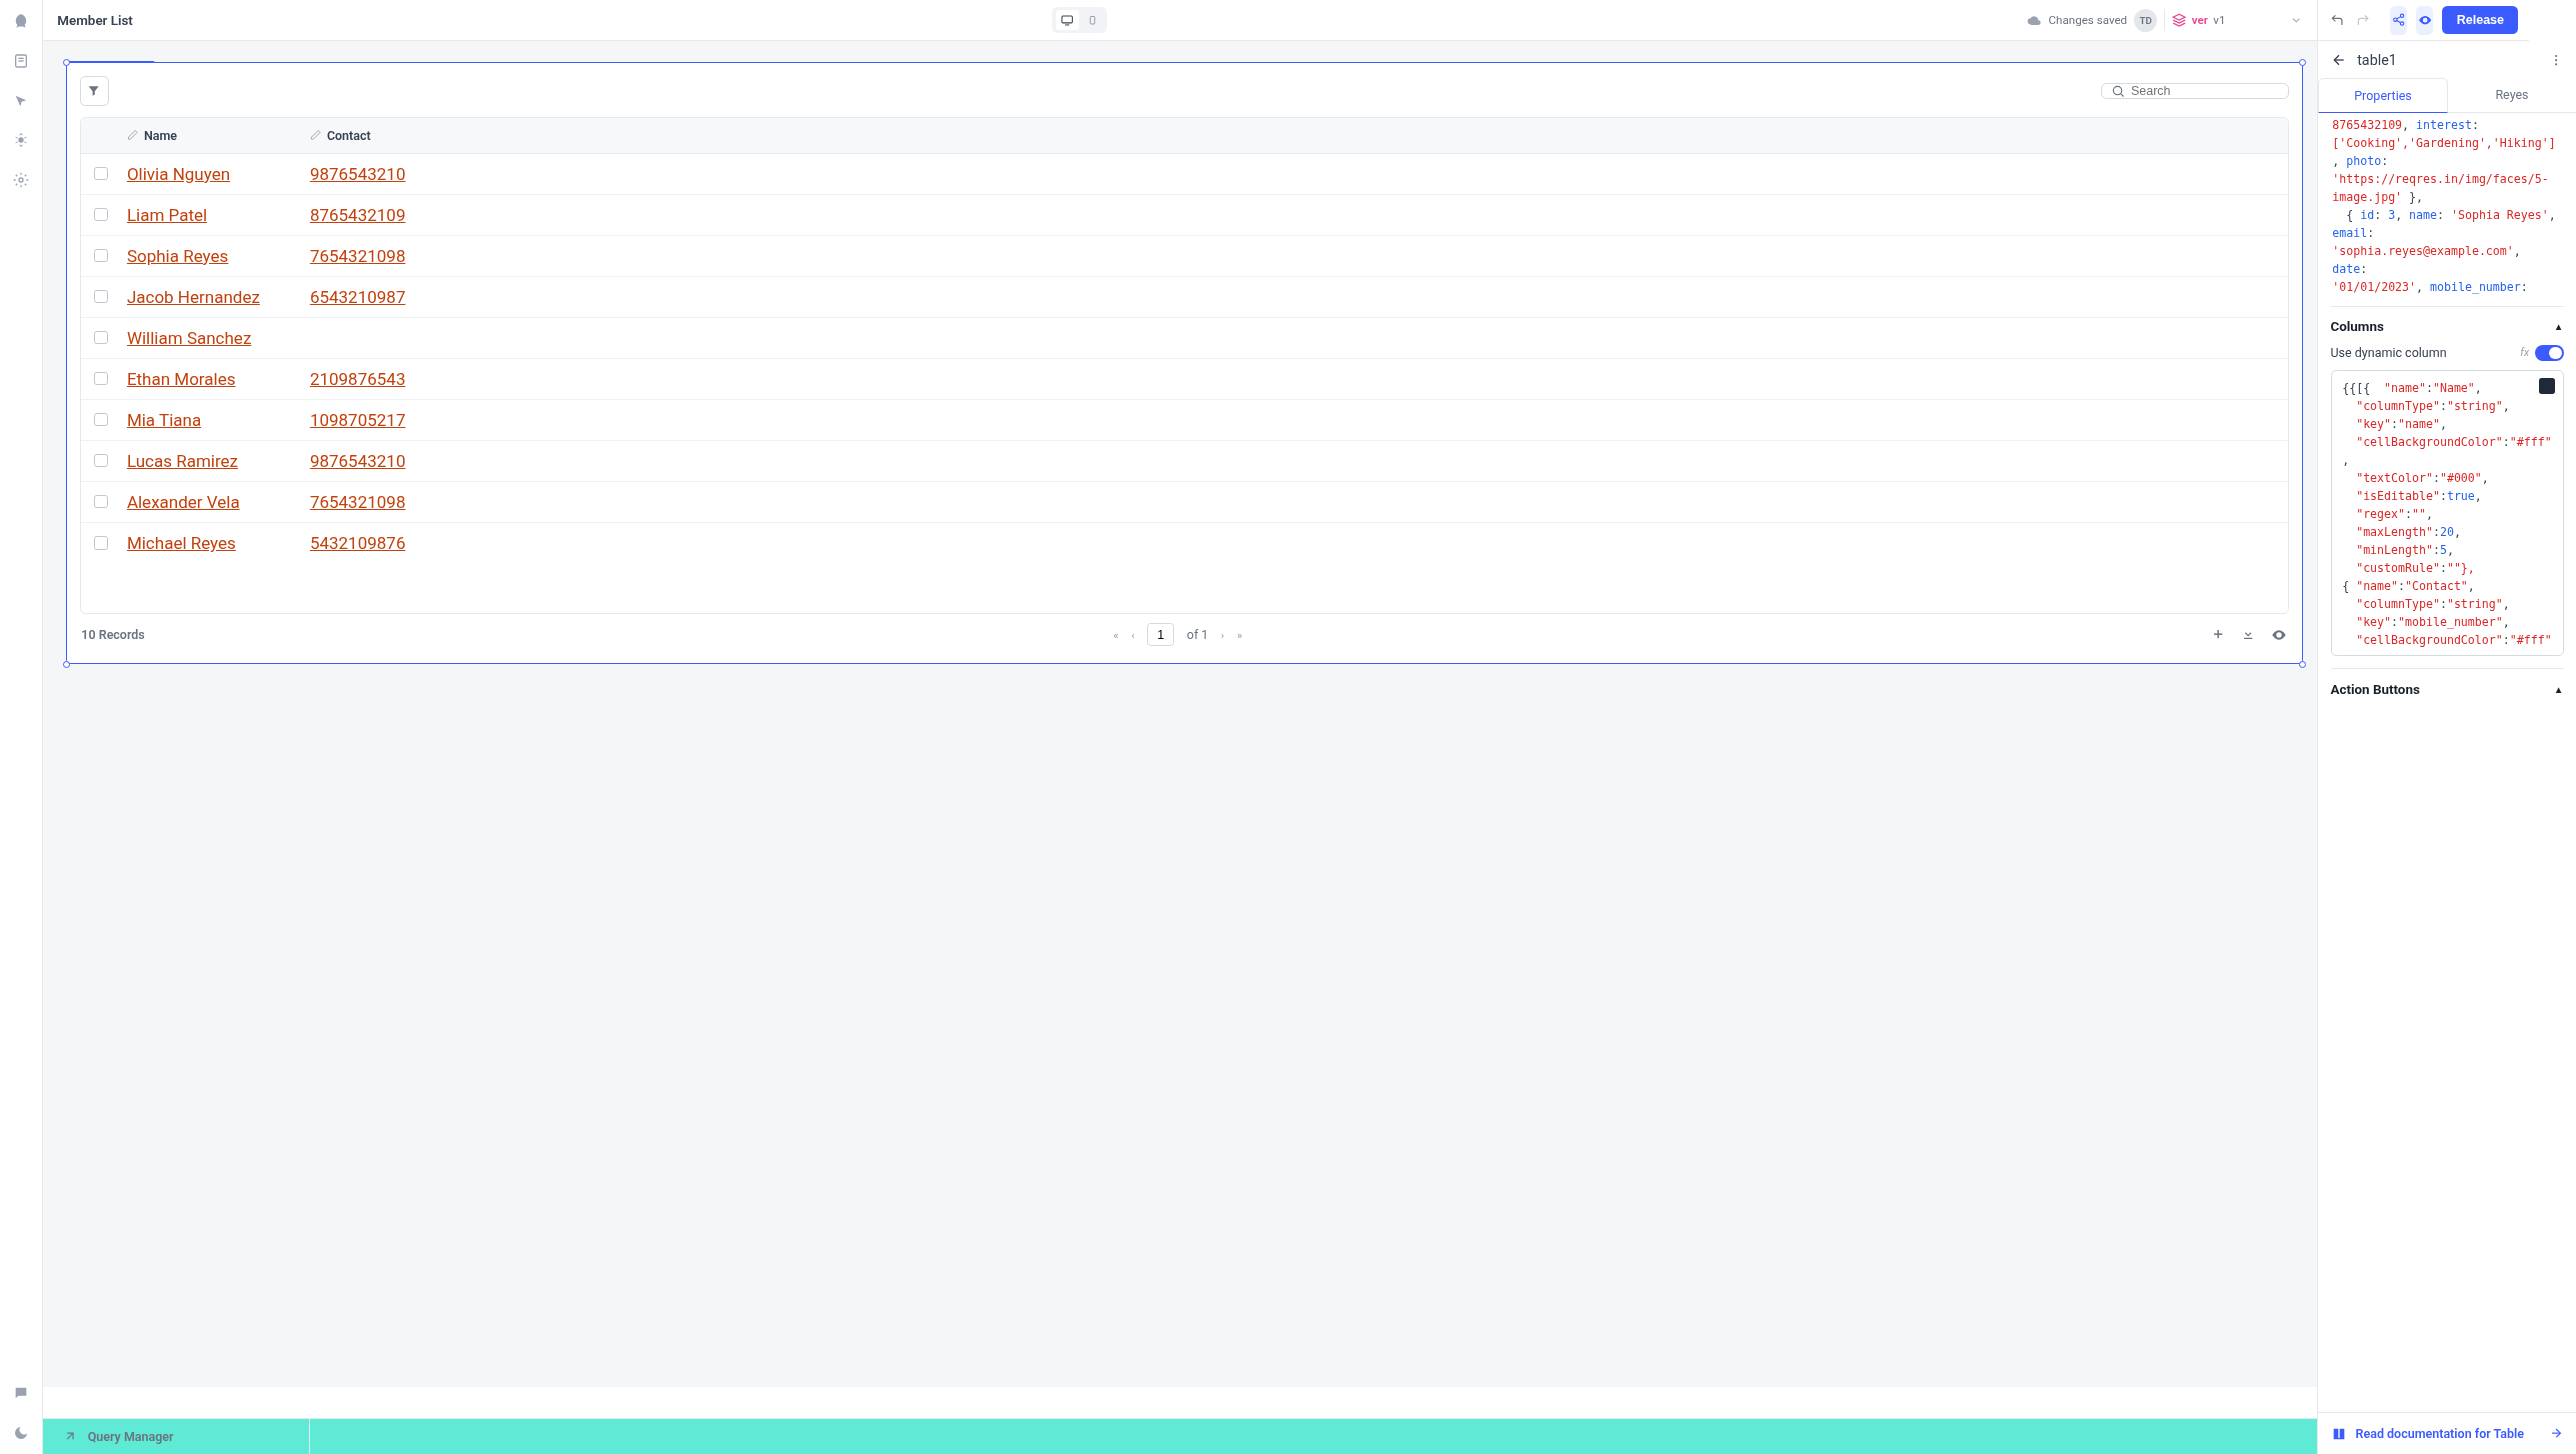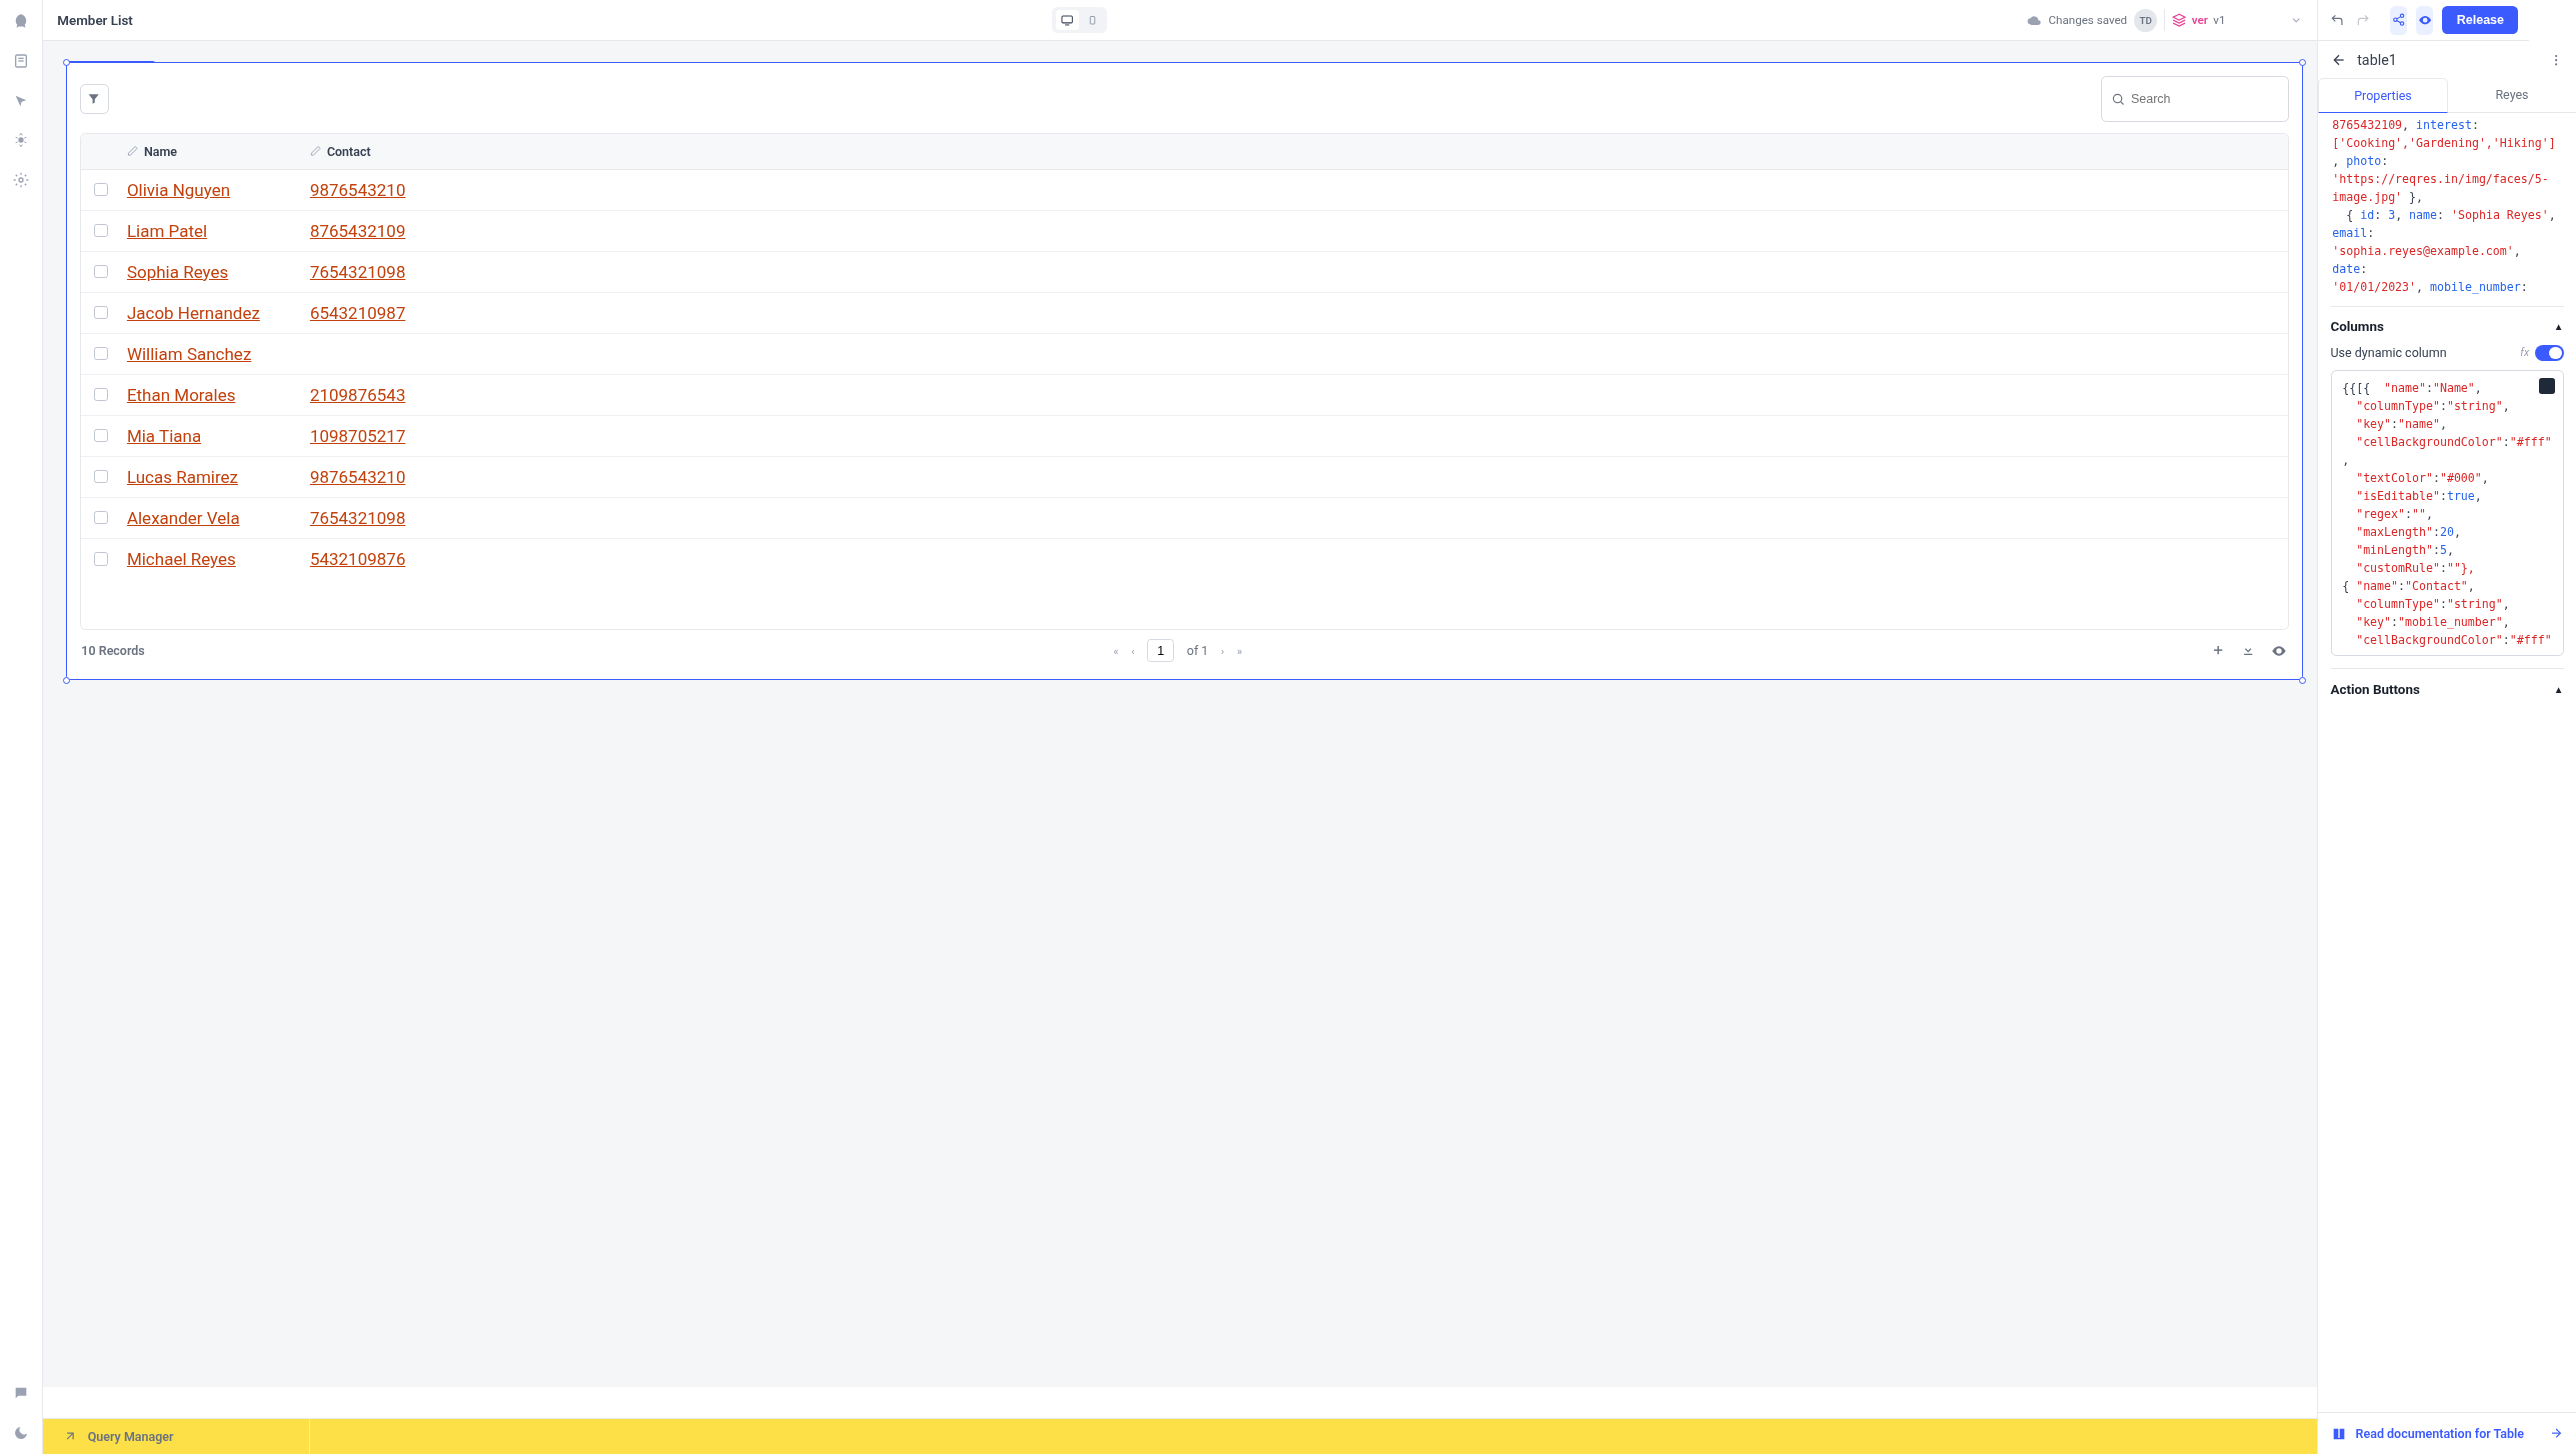--- a/index.html
+++ b/index.html
@@ -35,21 +35,21 @@
 .table-widget { background: #fff; border: 1.8px solid #3b5bff; border-radius: 3.6px; padding: 12.5px 12.5px 9px; position: relative; }
 .sel-handle { position: absolute; width: 7.2px; height: 7.2px; background: #fff; border: 1.8px solid #3b5bff; border-radius: 50%; }
 .sel-handle.tl { top: -4.5px; left: -4.5px; }
 .sel-handle.tr { top: -4.5px; right: -4.5px; }
 .sel-handle.bl { bottom: -4.5px; left: -4.5px; }
 .sel-handle.br { bottom: -4.5px; right: -4.5px; }
 
 .tw-top { display: flex; align-items: center; gap: 10.7px; margin-bottom: 10.7px; }
 .filter-btn { width: 29px; height: 30px; border: 0.9px solid #d5d9e0; border-radius: 5.4px; display: flex; align-items: center; justify-content: center; cursor: pointer; color: #6b7280; }
 .tw-top .grow { flex: 1; }
-.search-wrap { width: 188px; height: 46px; border: 0.9px solid #d5d9e0; border-radius: 5.4px; display: flex; align-items: center; padding: 0 9px; gap: 5.4px; color: #6b7280; }
+.search-wrap { width: 188px; height: 16px; border: 0.9px solid #d5d9e0; border-radius: 5.4px; display: flex; align-items: center; padding: 0 9px; gap: 5.4px; color: #6b7280; }
 .search-wrap input { border: none; outline: none; flex: 1; font-size: 12.5px; background: transparent; }
 
 .tbl { border: 0.9px solid #e6e8ec; border-radius: 5.4px; overflow: hidden; }
 .tbl-head { display: flex; background: #f6f8fa; border-bottom: 0.9px solid #e6e8ec; height: 36px; align-items: center; font-weight: 600; font-size: 12.5px; color: #374151; }
 .tbl-head .col-check { width: 41px; }
 .tbl-head .col { display: flex; align-items: center; gap: 5.4px; padding-left: 5.4px; }
 .tbl-head .col .pencil { color: #9aa2b1; }
 .col-name { width: 183px; }
 .col-contact { flex: 1; }
 .tbl-row { display: flex; height: 41px; align-items: center; border-bottom: 0.9px solid #eef0f3; font-size: 17px; color: #c2410c; text-decoration: underline; }
@@ -62,21 +62,21 @@
 
 .tbl-foot { display: flex; align-items: center; height: 39px; padding: 0 1.8px; margin-top: 1.8px; color: #6b7280; }
 .tbl-foot .records { font-weight: 600; }
 .tbl-foot .center { flex: 1; display: flex; justify-content: center; align-items: center; gap: 12.5px; }
 .page-nav { cursor: pointer; color: #9aa2b1; font-size: 11.6px; }
 .page-input { width: 27px; height: 23px; border: 0.9px solid #d5d9e0; border-radius: 3.6px; text-align: center; font-size: 12.5px; }
 .tbl-foot .right-icons { display: flex; gap: 16px; color: #6b7280; }
 .tbl-foot .right-icons > * { cursor: pointer; }
 
 
-.qm-bar { height: 36px; border-top: 0.9px solid #e6e8ec; background: #fde047; display: flex; align-items: center; padding: 0 19.7px; gap: 10.7px; color: #6b7280; font-weight: 600; font-size: 12.5px; cursor: pointer; margin-top: 31px; }
+.qm-bar { height: 36px; border-top: 0.9px solid #e6e8ec; background: #5eead4; display: flex; align-items: center; padding: 0 19.7px; gap: 10.7px; color: #6b7280; font-weight: 600; font-size: 12.5px; cursor: pointer; margin-top: 31px; }
 .qm-bar .sep-v { width: 0.9px; height: 36px; background: #e6e8ec; margin-left: 125px; }
 
 
 .right-topbar { width: 212px; height: 41px; border-bottom: 0.9px solid #e6e8ec; border-left: 0.9px solid #e6e8ec; display: flex; align-items: center; padding: 0 10.7px; gap: 9px; }
 .icon-btn { width: 29px; height: 29px; border-radius: 5.4px; display: flex; align-items: center; justify-content: center; color: #6b7280; cursor: pointer; }
 .icon-btn.light-blue { background: #eaf0ff; color: #3b5bff; }
 .release-btn { background: #3b5bff; color: #fff; font-weight: 600; padding: 7.2px 14.3px; border-radius: 5.4px; cursor: pointer; border: none; font-size: 12.5px; }
 .right-topbar .grow { flex: 1; }
 
 

